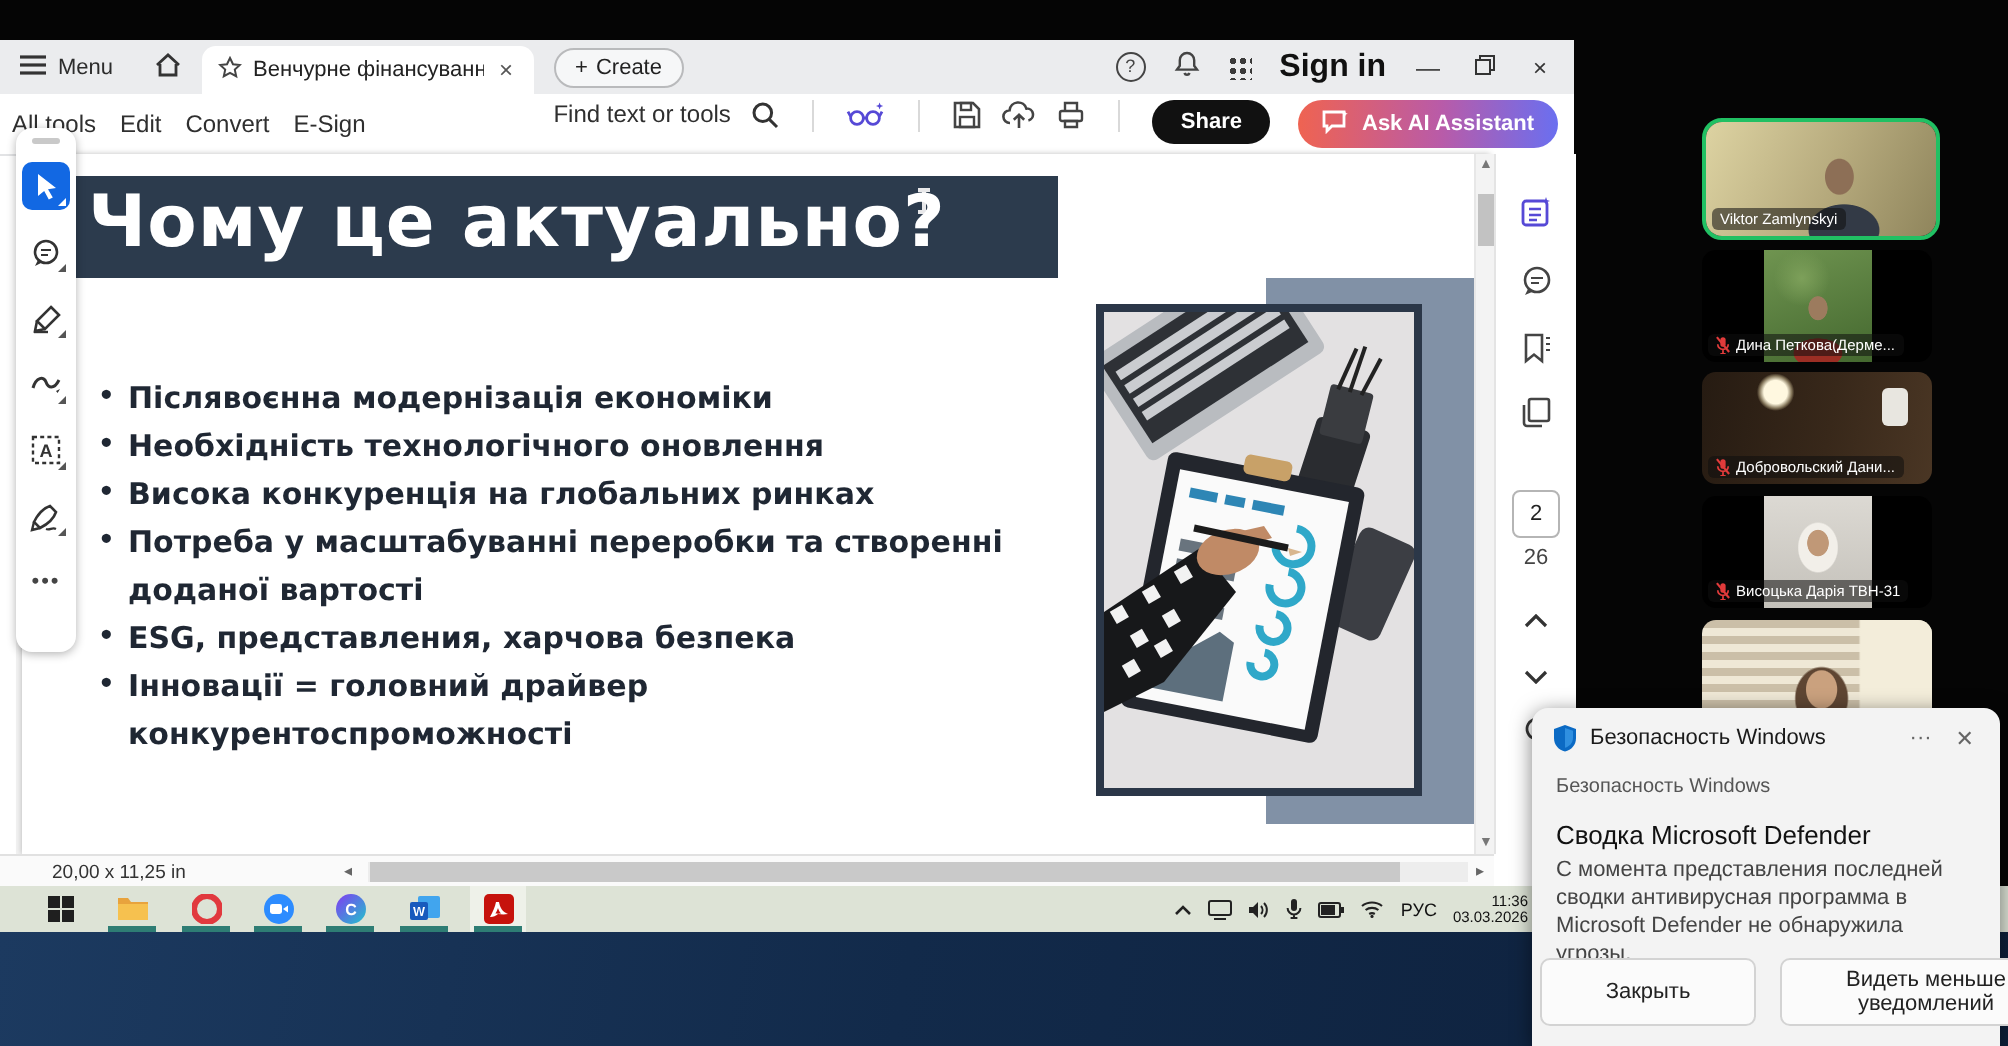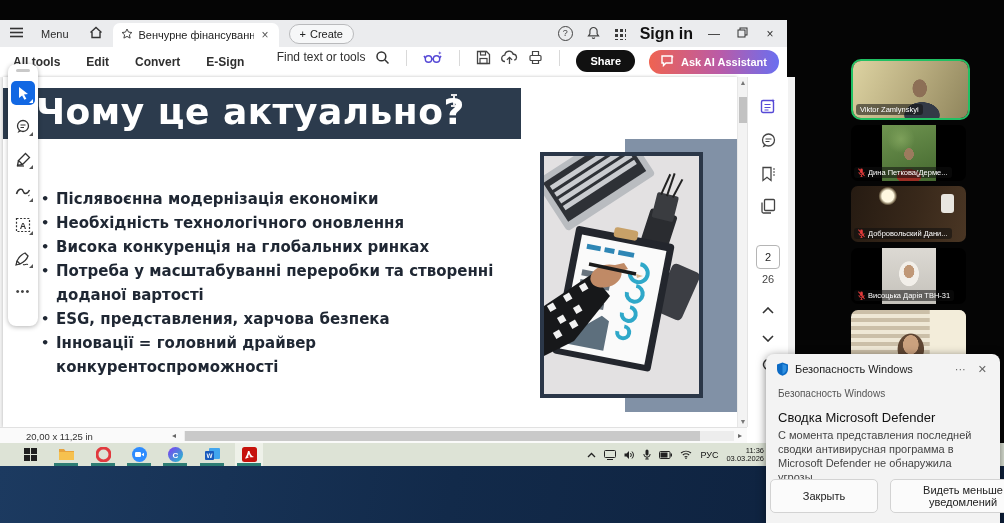--- a/index.html
+++ b/index.html
@@ -4,42 +4,42 @@
 <style>
   html,body{margin:0;padding:0;background:#000;}
   body{font-family:"Liberation Sans",sans-serif;-webkit-font-smoothing:antialiased;}
   .stage{position:relative;width:1004px;height:523px;background:#050505;overflow:hidden;}
   .abs{position:absolute;}
   .ic{display:inline-block;vertical-align:middle;}
 
   
   .acrobat{left:0;top:20px;width:787px;height:423px;background:#fff;z-index:5;}
   .tabbar{left:0;top:0;width:100%;height:27px;background:#ebecee;border-bottom:1px solid #d6d7d9;display:flex;align-items:center;font-size:11px;color:#2c2c2c;}
-  .menu-btn{display:flex;align-items:center;gap:18px;padding:0 10px;height:100%;cursor:default;}
+  .menu-btn{display:flex;align-items:center;gap:6px;padding:0 10px;height:100%;cursor:default;}
   .home-btn{padding:0 10px;display:flex;align-items:center;height:100%;}
   .tab{display:flex;align-items:center;gap:6px;background:#fff;height:24px;margin-top:3px;border-radius:7px 7px 0 0;padding:0 8px;width:150px;}
   .tab-title{flex:1;white-space:nowrap;overflow:hidden;font-size:11px;color:#222;}
   .tab-close{color:#555;font-size:12px;padding:0 2px;}
   .create-btn{margin-left:10px;border:1px solid #b9babc;background:#f6f7f8;border-radius:12px;height:18px;display:flex;align-items:center;gap:4px;padding:0 10px;font-size:11px;color:#222;}
   .tb-right{margin-left:auto;display:flex;align-items:center;gap:14px;padding-right:10px;}
   .signin{font-size:16px;color:#111;font-weight:bold;}
   .winctl{font-size:12px;color:#333;width:14px;text-align:center;}
   .help-circ{width:13px;height:13px;border:1.2px solid #444;border-radius:50%;font-size:9px;line-height:13px;text-align:center;color:#444;}
   .grid9{width:12px;height:12px;background:
     radial-gradient(circle 1.6px,#3a3a3a 99%,transparent) 0 0/5px 5px repeat;}
 
   .toolrow{left:0;top:27px;width:100%;height:30px;background:#fff;border-bottom:1px solid #e2e3e5;display:flex;align-items:center;font-size:12px;color:#2f2f2f;}
-  .toolrow .titem{padding:0 13px;font-weight:bold;}
+  .toolrow .titem{padding:0 6px;}
   .findgrp{margin-left:auto;display:flex;gap:10px;}
   .vdiv{width:1px;height:16px;background:#d9d9d9;margin:0 6px;}
   .share-pill{background:#111;color:#fff;border-radius:12px;height:22px;display:flex;align-items:center;padding:0 14px;font-size:11px;font-weight:bold;}
   .ai-pill{background:linear-gradient(90deg,#ef6351,#b95ba8 55%,#6a6ff0);color:#fff;border-radius:13px;height:24px;display:flex;align-items:center;gap:6px;padding:0 12px;font-size:11px;font-weight:bold;margin:0 8px 0 4px;}
 
   
-  .docarea{left:0;top:57px;width:795px;height:350px;background:#f2f2f2;}
+  .docarea{left:8px;top:57px;width:737px;height:350px;background:#f2f2f2;}
   .slide{left:3px;top:0;width:734px;height:350px;background:#fff;box-shadow:0 0 3px rgba(0,0,0,.25);}
   .banner{left:0;top:11px;width:518px;height:51px;background:#2c3b4d;}
   .slide-title{left:33px;top:14px;width:500px;color:#fff;font-family:"DejaVu Sans",sans-serif;font-weight:800;font-size:36px;letter-spacing:.5px;white-space:nowrap;}
   .ibeam{left:450px;top:6px;width:2px;height:13px;background:#e8e8ea;}
   .ibeam:before,.ibeam:after{content:"";position:absolute;left:-2px;width:6px;height:2px;background:#e8e8ea;}
   .ibeam:after{bottom:0;}
   .bullets{left:36px;top:110px;width:474px;margin:0;padding:0;list-style:none;font-family:"DejaVu Sans",sans-serif;font-weight:bold;font-size:15px;line-height:24px;color:#1f2733;}
   .bullets li{padding-left:17px;position:relative;}
   .bullets li:before{content:"•";position:absolute;left:2px;font-size:13px;}
   .bluerect{left:622px;top:62px;width:112px;height:273px;background:#8191a6;}

